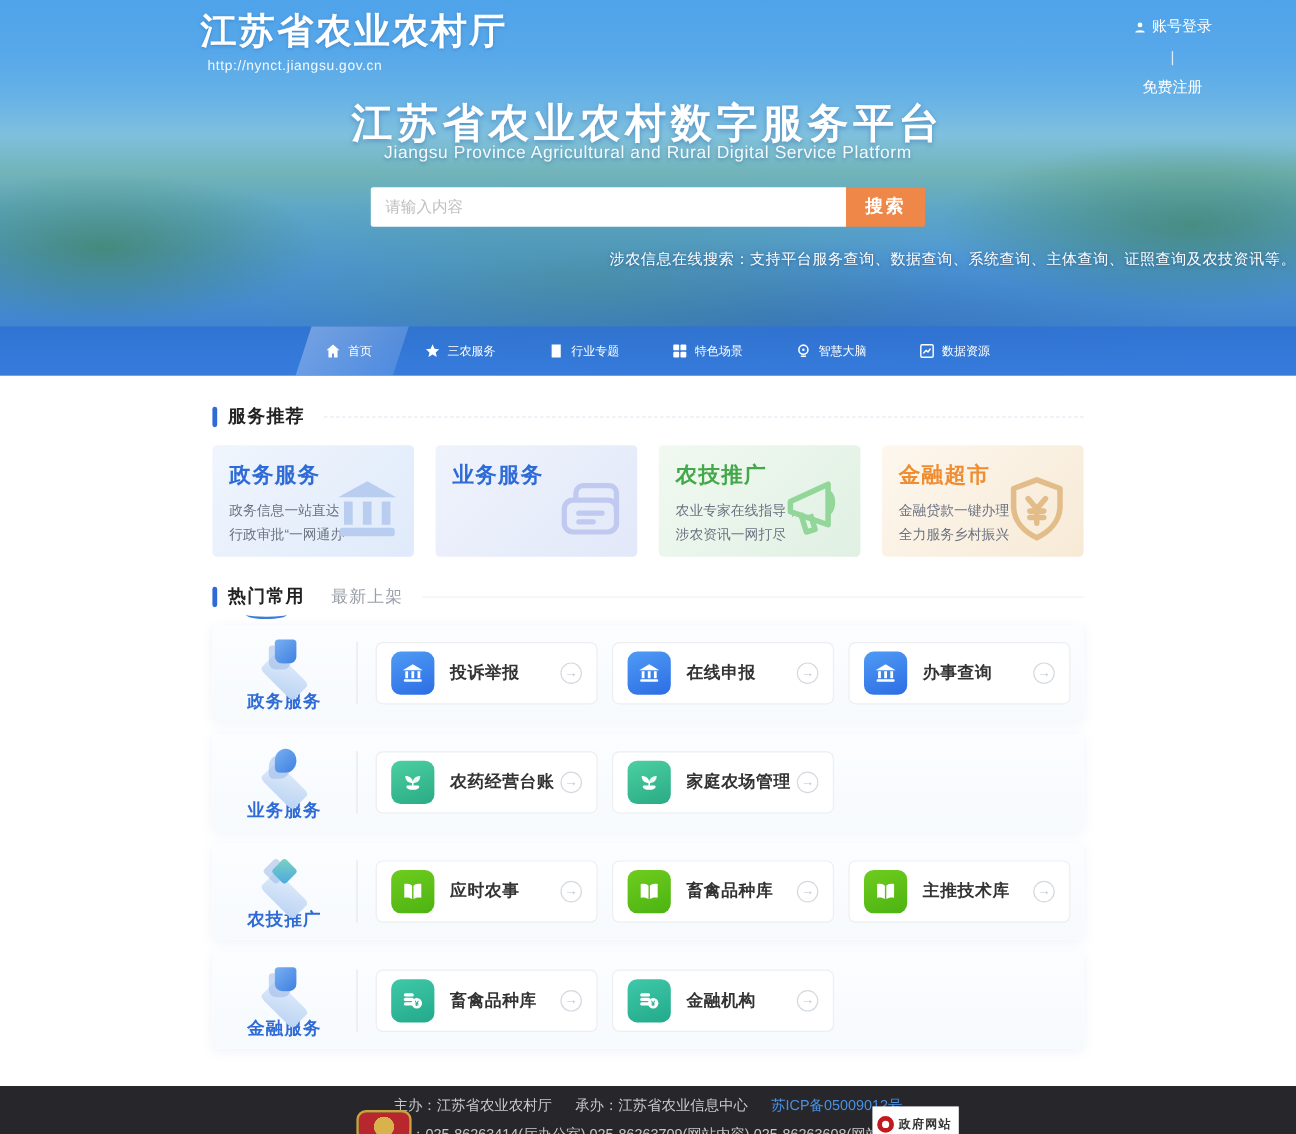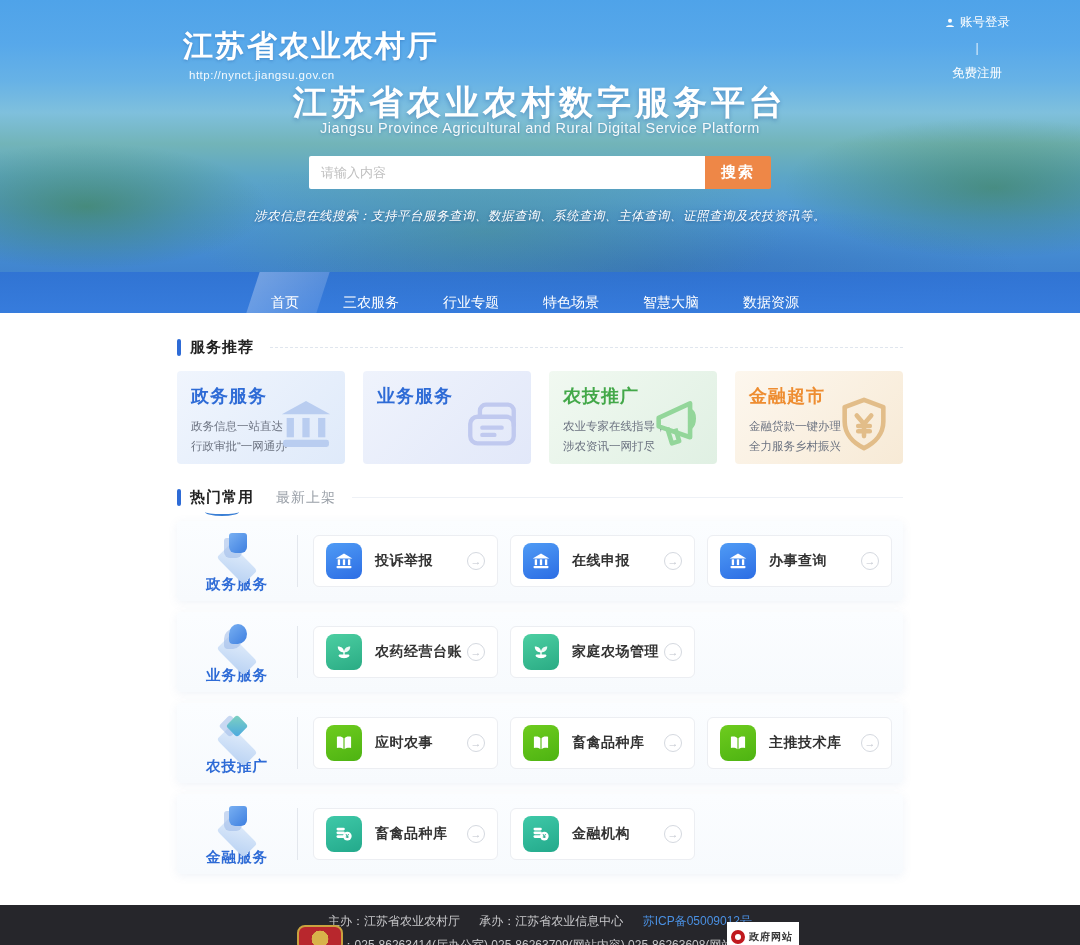--- a/index.html
+++ b/index.html
@@ -10,48 +10,48 @@
   
   .hero { position:relative; height:313px; overflow:hidden;
     background:
       radial-gradient(ellipse 260px 90px at 8% 66%, rgba(60,125,55,.55), transparent 70%),
       radial-gradient(ellipse 300px 100px at 92% 60%, rgba(55,120,60,.5), transparent 70%),
       radial-gradient(ellipse 420px 110px at 45% 74%, rgba(80,150,110,.38), transparent 72%),
       radial-gradient(ellipse 500px 90px at 60% 86%, rgba(40,90,160,.35), transparent 75%),
       linear-gradient(180deg,#4fa3e9 0%,#57a8ea 14%,#67b2e6 26%,#7fc0dd 36%,#72b4b8 46%,#5da6c6 56%,#4d96d6 70%,#4287d0 84%,#3b7cc9 100%);
   }
   .topbar { position:absolute; top:0; left:0; right:0; height:56px; }
-  .logo-block { position:absolute; left:183px; top:6px; color:#fff;margin-top:20px; }
+  .logo-block { position:absolute; left:167px; top:6px; color:#fff; }
   .logo-title { font-family:"DejaVu Serif","Liberation Serif",serif; font-weight:bold; font-size:30px; letter-spacing:2px; text-shadow:0 1px 3px rgba(30,80,150,.35); }
   .logo-url { font-size:11.5px; margin-top:2px; margin-left:6px; opacity:.92; letter-spacing:.5px; }
   .account { position:absolute; right:70px; top:14px; display:flex; align-items:center; gap:10px; color:#fff; font-size:12.5px;flex-direction:column; }
   .account a { color:#fff; text-decoration:none; display:flex; align-items:center; gap:4px; cursor:pointer; }
   .acct-sep { opacity:.8; }
   .icon-svg { display:inline-block; vertical-align:middle; }
 
   .hero-title { position:absolute; top:80px; left:0; right:0; text-align:center; color:#fff;
     font-size:34px; font-weight:bold; letter-spacing:4px; text-shadow:0 2px 4px rgba(30,80,150,.4); }
   .hero-sub { position:absolute; top:120px; left:0; right:0; text-align:center; color:rgba(255,255,255,.92);
     font-size:14.5px; letter-spacing:.5px; text-shadow:0 1px 3px rgba(30,80,150,.4); }
 
   .search-wrap { position:absolute; top:156px; left:50%; transform:translateX(-50%); width:462px; height:33px; display:flex; }
   .search-input { flex:1; height:33px; border:none; outline:none; padding:0 12px; font-size:13px; color:#333;
     border-radius:2px 0 0 2px; background:#fff; }
   .search-input::placeholder { color:#bfbfbf; }
   .search-btn { width:66px; height:33px; border:none; background:#ee8747; color:#fff; font-size:15px; font-weight:bold;
     letter-spacing:2px; cursor:pointer; border-radius:0 2px 2px 0; }
-  .search-hint { position:absolute; top:208px; left:0; right:0; text-align:center; color:#fff; font-size:12.5px;
-    text-shadow:0 1px 3px rgba(20,60,120,.55); letter-spacing:.5px;font-style:italic; }
+  .search-hint { position:absolute; top:208px; left:0; right:0; text-align:right; color:#fff; font-size:12.5px;
+    text-shadow:0 1px 3px rgba(20,60,120,.55); letter-spacing:.5px; }
 
   
   .nav { position:absolute; bottom:0; left:0; right:0; height:41px;
     background:linear-gradient(180deg, rgba(45,112,212,.82), rgba(54,124,224,.85)); }
   .nav-inner { width:726px; margin:0 auto; height:41px; display:flex; align-items:stretch; padding-left:72px; }
   .nav-item { position:relative; display:flex; align-items:center; gap:6px; padding:16px 22px; color:#fff;
-    font-size:14px; cursor:pointer; white-space:nowrap;flex-direction:column; }
+    font-size:10px; cursor:pointer; white-space:nowrap; }
   .nav-item.active::before { content:""; position:absolute; top:0; bottom:0; left:4px; right:-2px;
     background:linear-gradient(135deg, rgba(255,255,255,.32), rgba(255,255,255,.12));
     transform:skewX(-18deg); }
   .nav-item > * { position:relative; }
 
   
   .main { width:726px; margin:0 auto; padding-top:25px; }
   .sec-head { display:flex; align-items:center; margin-bottom:14px; }
   .sec-bar { width:4px; height:17px; background:#2e6bd6; border-radius:2px; margin-right:9px; }
   .sec-title { font-size:15px; font-weight:bold; color:#222; letter-spacing:1px; }

